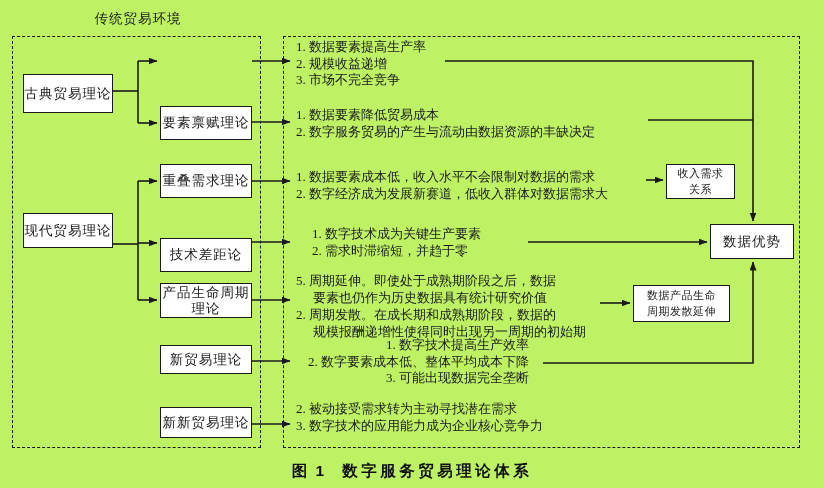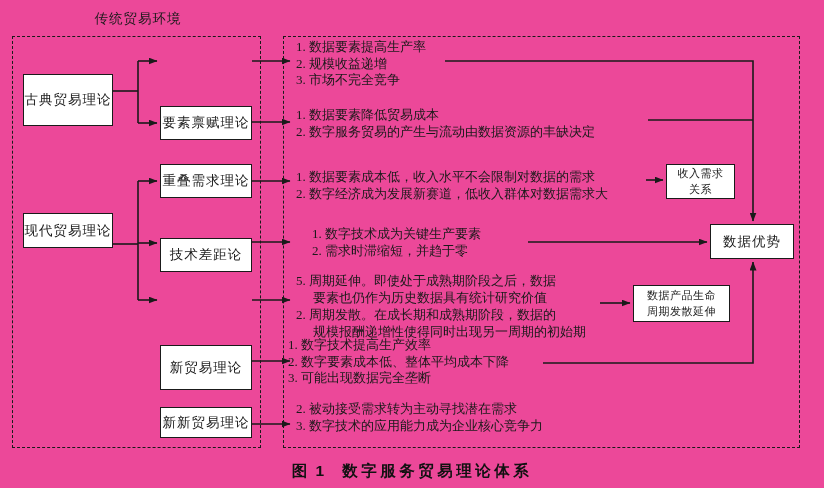--- a/index.html
+++ b/index.html
@@ -1,17 +1,17 @@
 <!DOCTYPE html>
 <html><head>
 <meta charset="utf-8">
 <style>
   html,body{margin:0;padding:0;background:#ffffff;}
   .canvas{
-    position:relative;width:824px;height:488px;background:#ec4899;
+    position:relative;width:824px;height:488px;background:#bef264;
     font-family:"Liberation Serif","DejaVu Serif",serif;color:#1a1a1a;
     overflow:hidden;
   }
   .env-title{
     position:absolute;top:10px;font-size:13.5px;letter-spacing:1px;
     white-space:nowrap;transform:translateX(-50%);font-weight:500;
   }
   .dashed{
     position:absolute;border:1.6px dashed #1a1a1a;box-sizing:border-box;
   }
@@ -72,27 +72,29 @@
 
       <path d="M445 61 H753 V221" marker-end="url(#ah)"></path>
       <path d="M648 120 H753"></path>
       <path d="M528 242 H707" marker-end="url(#ah)"></path>
       <path d="M543 363 H753 V262" marker-end="url(#ah)"></path>
       <path d="M646 180 H663" marker-end="url(#ah)"></path>
       <path d="M600 303 H630" marker-end="url(#ah)"></path>
     </g>
   </svg>
 
-  <div class="box" style="left:23px;top:74px;width:90px;height:52px;">古典贸易理论</div>
+  <div class="box" style="left:23px;top:74px;width:90px;height:39px;">古典贸易理论</div>
   <div class="box" style="left:23px;top:213px;width:90px;height:35px;">现代贸易理论</div>
 
   <div class="box" style="left:160px;top:106px;width:92px;height:34px;">要素禀赋理论</div>
   <div class="box" style="left:160px;top:164px;width:92px;height:34px;">重叠需求理论</div>
   <div class="box" style="left:160px;top:226px;width:92px;height:34px;margin-top:12px;">技术差距论</div>
-  <div class="box" style="left:160px;top:345px;width:92px;height:45px;">新贸易理论</div>
+  <div class="box" style="left:160px;top:283px;width:92px;height:35px;">产品生命周期
+理论</div>
+  <div class="box" style="left:160px;top:345px;width:92px;height:29px;">新贸易理论</div>
   <div class="box" style="left:160px;top:407px;width:92px;height:31px;">新新贸易理论</div>
 
   <div class="box small" style="left:666px;top:164px;width:69px;height:35px;">收入需求
 关系</div>
   <div class="box" style="left:710px;top:224px;width:84px;height:35px;">数据优势</div>
   <div class="box small" style="left:633px;top:285px;width:97px;height:37px;">数据产品生命
 周期发散延伸</div>
 
   <div class="list" style="left:296px;top:39px;">
     <div class="li">1. 数据要素提高生产率</div>
@@ -110,21 +112,21 @@
   <div class="list" style="left:296px;top:226px;margin-left:16px;">
     <div class="li">1. 数字技术成为关键生产要素</div>
     <div class="li">2. 需求时滞缩短，并趋于零</div>
   </div>
   <div class="list wide" style="left:296px;top:272px;">
     <div class="li">5. 周期延伸。即使处于成熟期阶段之后，数据
 要素也仍作为历史数据具有统计研究价值</div>
     <div class="li">2. 周期发散。在成长期和成熟期阶段，数据的
 规模报酬递增性使得同时出现另一周期的初始期</div>
   </div>
-  <div class="list" style="left:288px;top:337px;">
+  <div class="list" style="left:308px;top:337px;text-align:right;">
     <div class="li">1. 数字技术提高生产效率</div>
     <div class="li">2. 数字要素成本低、整体平均成本下降</div>
     <div class="li">3. 可能出现数据完全垄断</div>
   </div>
   <div class="list" style="left:296px;top:401px;">
     <div class="li">2. 被动接受需求转为主动寻找潜在需求</div>
     <div class="li">3. 数字技术的应用能力成为企业核心竞争力</div>
   </div>
 
   <div class="caption">

